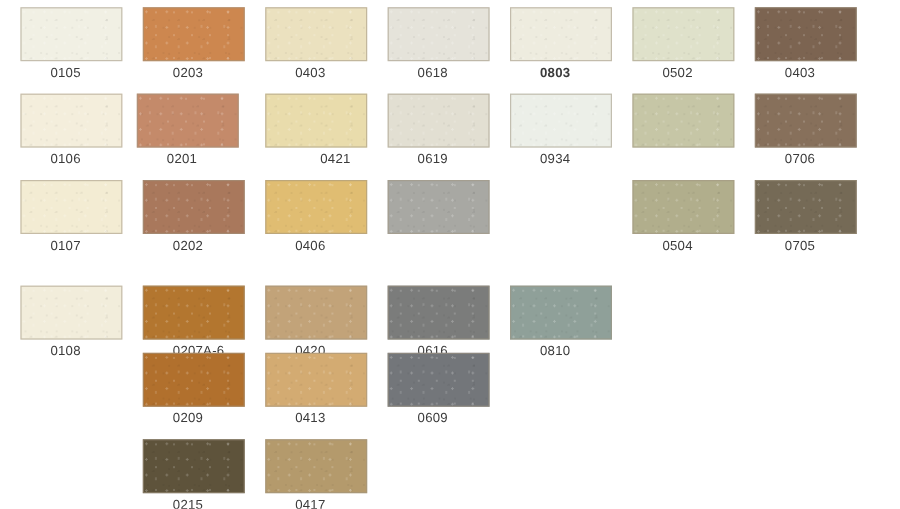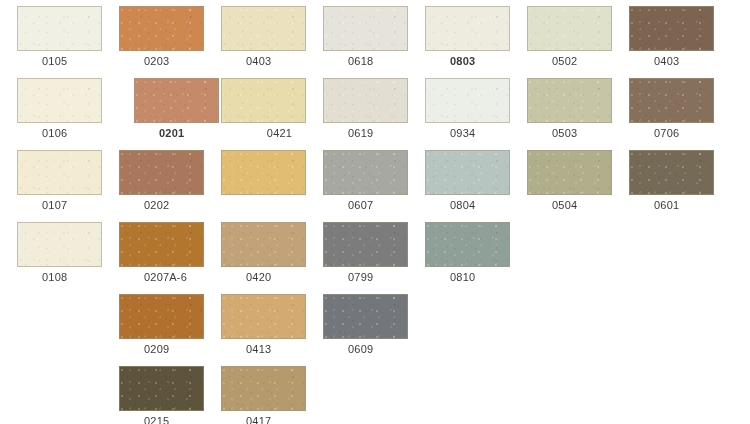--- a/index.html
+++ b/index.html
@@ -104,90 +104,85 @@
       <div class="swatch-cell" style="left: 629px;">
         <div class="swatch-chip" title="#7c6451" style="background-color: rgb(124, 100, 81);"></div>
         <div class="swatch-label">0403</div>
       </div>
     </div>
     <div class="swatch-row" style="top: 72px;">
       <div class="swatch-cell" style="left: 17px;">
         <div class="swatch-chip" title="#f4eedc" style="background-color: rgb(244, 238, 220);"></div>
         <div class="swatch-label">0106</div>
       </div>
-      <div class="swatch-cell" style="left: 134px; font-weight: bold;">
+      <div class="swatch-cell" style="left: 114px;">
         <div class="swatch-chip" title="#c48a6a" style="background-color: rgb(196, 138, 106);"></div>
         <div class="swatch-label">0201</div>
       </div>
       <div class="swatch-cell" style="left: 221px; text-align: center;">
         <div class="swatch-chip" title="#e9dcac" style="background-color: rgb(233, 220, 172);"></div>
         <div class="swatch-label">0421</div>
       </div>
       <div class="swatch-cell" style="left: 323px;">
         <div class="swatch-chip" title="#e2dfd2" style="background-color: rgb(226, 223, 210);"></div>
         <div class="swatch-label">0619</div>
       </div>
       <div class="swatch-cell" style="left: 425px;">
         <div class="swatch-chip" title="#ecefe8" style="background-color: rgb(236, 239, 232);"></div>
         <div class="swatch-label">0934</div>
       </div>
       <div class="swatch-cell" style="left: 527px;">
         <div class="swatch-chip" title="#c6c6a6" style="background-color: rgb(198, 198, 166);"></div>
-        <div class="swatch-label">0503</div>
       </div>
       <div class="swatch-cell" style="left: 629px;">
         <div class="swatch-chip" title="#87705b" style="background-color: rgb(135, 112, 91);"></div>
         <div class="swatch-label">0706</div>
       </div>
     </div>
     <div class="swatch-row" style="top: 144px;">
       <div class="swatch-cell" style="left: 17px;">
         <div class="swatch-chip" title="#f3ecd3" style="background-color: rgb(243, 236, 211);"></div>
         <div class="swatch-label">0107</div>
       </div>
       <div class="swatch-cell" style="left: 119px;">
         <div class="swatch-chip" title="#a9785c" style="background-color: rgb(169, 120, 92);"></div>
         <div class="swatch-label">0202</div>
       </div>
       <div class="swatch-cell" style="left: 221px;">
         <div class="swatch-chip" title="#e0bd72" style="background-color: rgb(224, 189, 114);"></div>
+        <div class="swatch-label">0406</div>
       </div>
       <div class="swatch-cell" style="left: 323px;">
         <div class="swatch-chip" title="#a8a8a3" style="background-color: rgb(168, 168, 163);"></div>
-        <div class="swatch-label">0607</div>
-      </div>
-      <div class="swatch-cell" style="left: 425px;">
-        <div class="swatch-chip" title="#b7c5c0" style="background-color: rgb(183, 197, 192);"></div>
-        <div class="swatch-label">0804</div>
       </div>
       <div class="swatch-cell" style="left: 527px;">
         <div class="swatch-chip" title="#b1ae8c" style="background-color: rgb(177, 174, 140);"></div>
         <div class="swatch-label">0504</div>
       </div>
       <div class="swatch-cell" style="left: 629px;">
         <div class="swatch-chip" title="#756a56" style="background-color: rgb(117, 106, 86);"></div>
-        <div class="swatch-label">0601</div>
-      </div>
-    </div>
-    <div class="swatch-row" style="top: 216px;">
+        <div class="swatch-label">0705</div>
+      </div>
+    </div>
+    <div class="swatch-row" style="top: 232px;">
       <div class="swatch-cell" style="left: 17px;">
         <div class="swatch-chip" title="#f2eddb" style="background-color: rgb(242, 237, 219);"></div>
         <div class="swatch-label">0108</div>
       </div>
       <div class="swatch-cell" style="left: 119px;">
         <div class="swatch-chip" title="#b3762f" style="background-color: rgb(179, 118, 47);"></div>
         <div class="swatch-label">0207A-6</div>
       </div>
       <div class="swatch-cell" style="left: 221px;">
         <div class="swatch-chip" title="#c2a379" style="background-color: rgb(194, 163, 121);"></div>
         <div class="swatch-label">0420</div>
       </div>
       <div class="swatch-cell" style="left: 323px;">
         <div class="swatch-chip" title="#7b7c7b" style="background-color: rgb(123, 124, 123);"></div>
-        <div class="swatch-label">0799</div>
+        <div class="swatch-label">0616</div>
       </div>
       <div class="swatch-cell" style="left: 425px;">
         <div class="swatch-chip" title="#8fa099" style="background-color: rgb(143, 160, 153);"></div>
         <div class="swatch-label">0810</div>
       </div>
     </div>
     <div class="swatch-row" style="top: 288px;">
       <div class="swatch-cell" style="left: 119px;">
         <div class="swatch-chip" title="#b1702d" style="background-color: rgb(177, 112, 45);"></div>
         <div class="swatch-label">0209</div>

